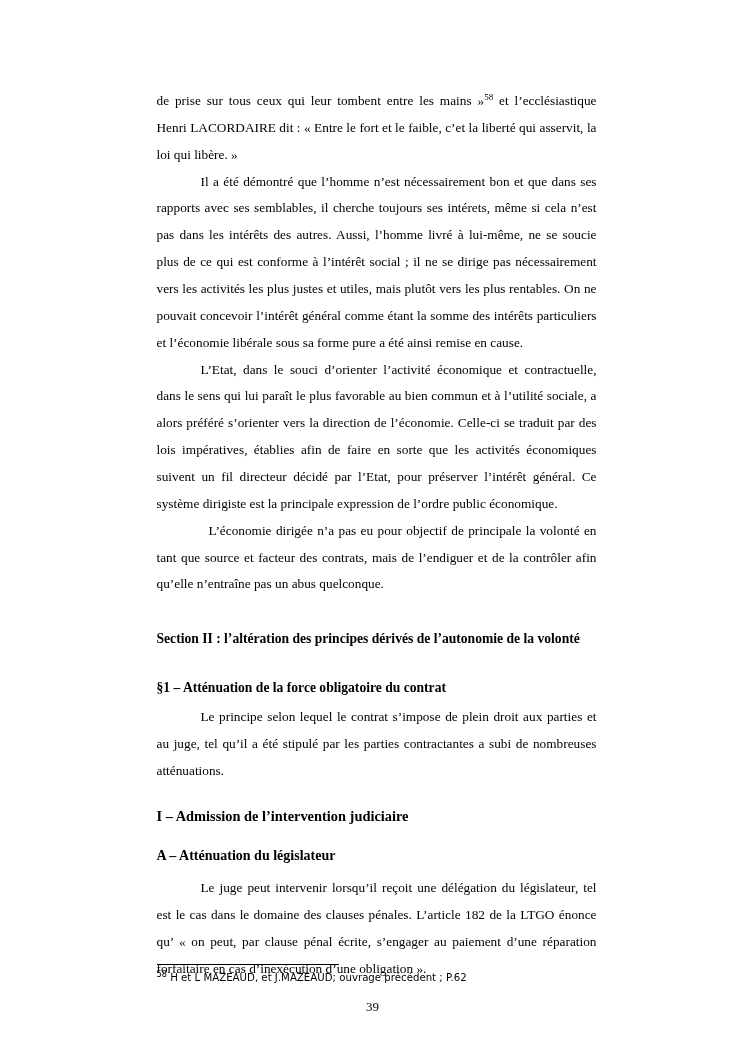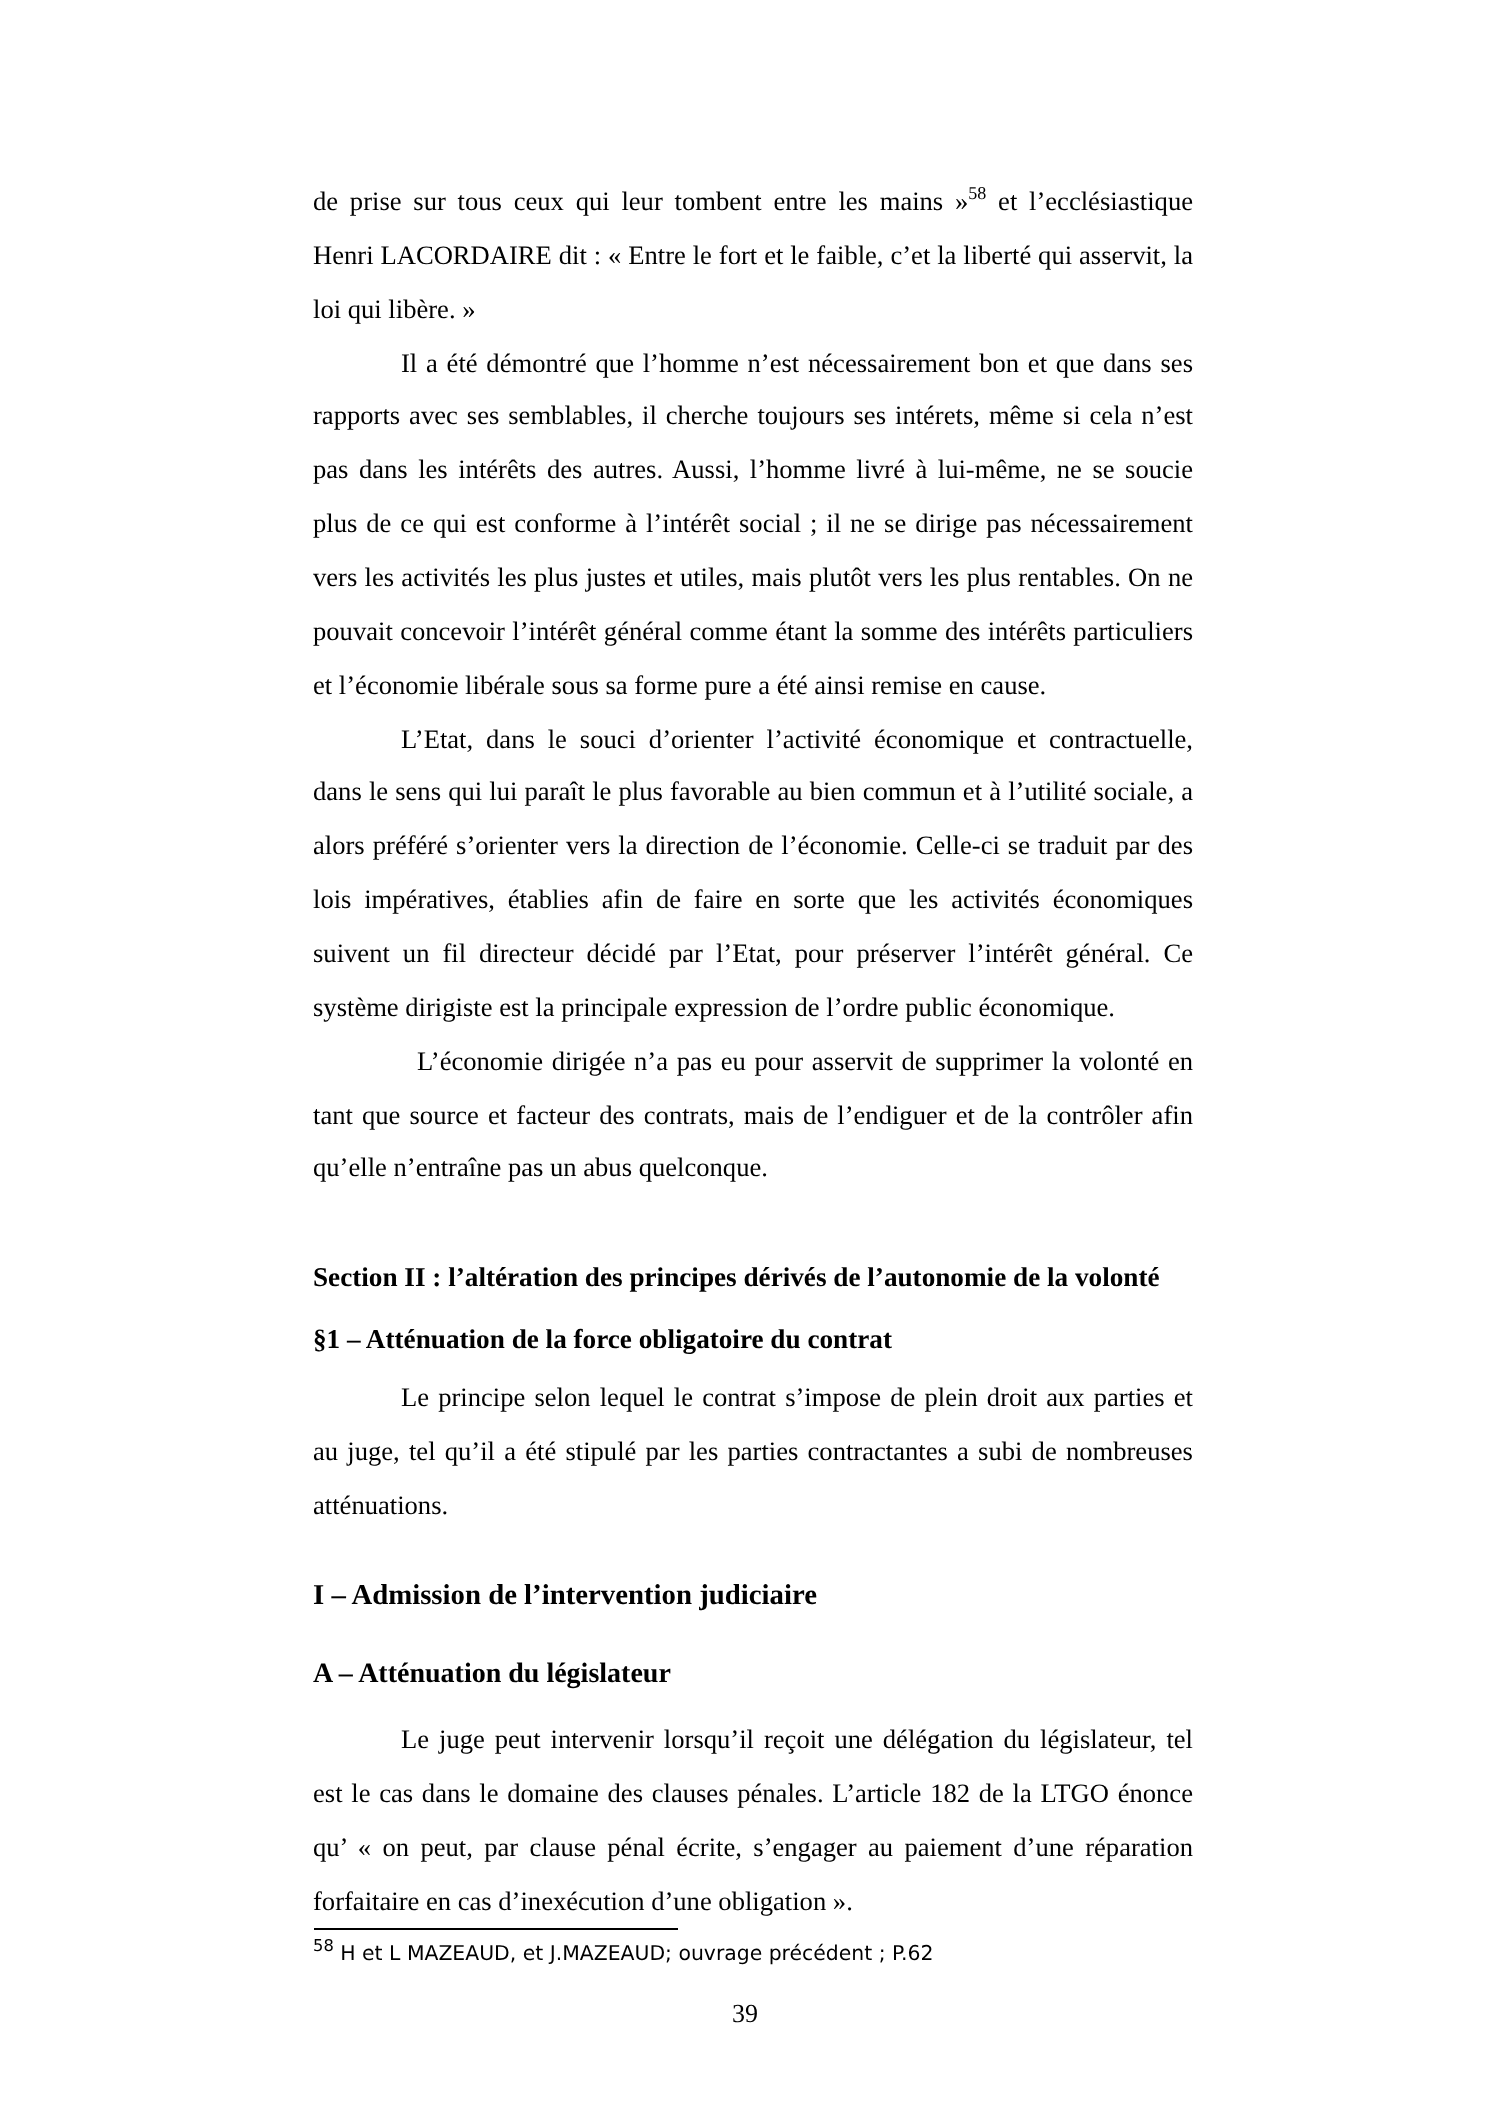--- a/index.html
+++ b/index.html
@@ -42,21 +42,21 @@
     font-weight: bold;
     line-height: 1.55;
     margin: 14px 0 4px 0;
     text-align: left;
   }
   .heading-section {
     margin-top: 30px;
     margin-bottom: 10px;
   }
   .heading-sub {
-    margin-top: 10px;
+    margin-top: 28px;
     margin-bottom: 6px;
   }
   .heading-roman {
     font-size: 14.4px;
     margin-top: 20px;
     margin-bottom: 10px;
   }
   .heading-letter {
     font-size: 14.0px;
     margin-top: 18px;
@@ -104,21 +104,21 @@
 <div class="page">
 
   <p class="body-text para-noindent">
     <span>de prise sur tous ceux qui leur tombent entre les mains »</span><sup>58</sup><span> et l’ecclésiastique Henri LACORDAIRE dit : « Entre le fort et le faible, c’et la liberté qui asservit, la loi qui libère. »</span>
   </p>
 
   <p class="body-text para">Il a été démontré que l’homme n’est nécessairement bon et que dans ses rapports avec ses semblables, il cherche toujours ses intérets, même si cela n’est pas dans les intérêts des autres. Aussi, l’homme livré à lui-même, ne se soucie plus de ce qui est conforme à l’intérêt social ; il ne se dirige pas nécessairement vers les activités les plus justes et utiles, mais plutôt vers les plus rentables. On ne pouvait concevoir l’intérêt général comme étant la somme des intérêts particuliers et l’économie libérale sous sa forme pure a été ainsi remise en cause.</p>
 
   <p class="body-text para">L’Etat, dans le souci d’orienter l’activité économique et contractuelle, dans le sens qui lui paraît le plus favorable au bien commun et à l’utilité sociale, a alors préféré s’orienter vers la direction de l’économie. Celle-ci se traduit par des lois impératives, établies afin de faire en sorte que les activités économiques suivent un fil directeur décidé par l’Etat, pour préserver l’intérêt général. Ce système dirigiste est la principale expression de l’ordre public économique.</p>
 
-  <p class="body-text para-wide-indent">L’économie dirigée n’a pas eu pour asservit de supprimer la volonté en tant  que source et facteur des contrats, mais de l’endiguer et de la contrôler afin qu’elle n’entraîne pas un abus quelconque.</p>
+  <p class="body-text para-wide-indent">L’économie dirigée n’a pas eu pour objectif de principale la volonté en tant  que source et facteur des contrats, mais de l’endiguer et de la contrôler afin qu’elle n’entraîne pas un abus quelconque.</p>
 
   <h2 class="heading heading-section">Section II : l’altération des principes dérivés de l’autonomie de la volonté</h2>
 
   <h3 class="heading heading-sub">§1 – Atténuation de la force obligatoire du contrat</h3>
 
   <p class="body-text para">Le principe selon lequel le contrat s’impose de plein droit aux parties et au juge, tel qu’il a été stipulé par les parties contractantes a subi de nombreuses atténuations.</p>
 
   <h3 class="heading heading-roman">I – Admission de l’intervention judiciaire</h3>
 
   <h3 class="heading heading-letter">A – Atténuation du législateur</h3>

